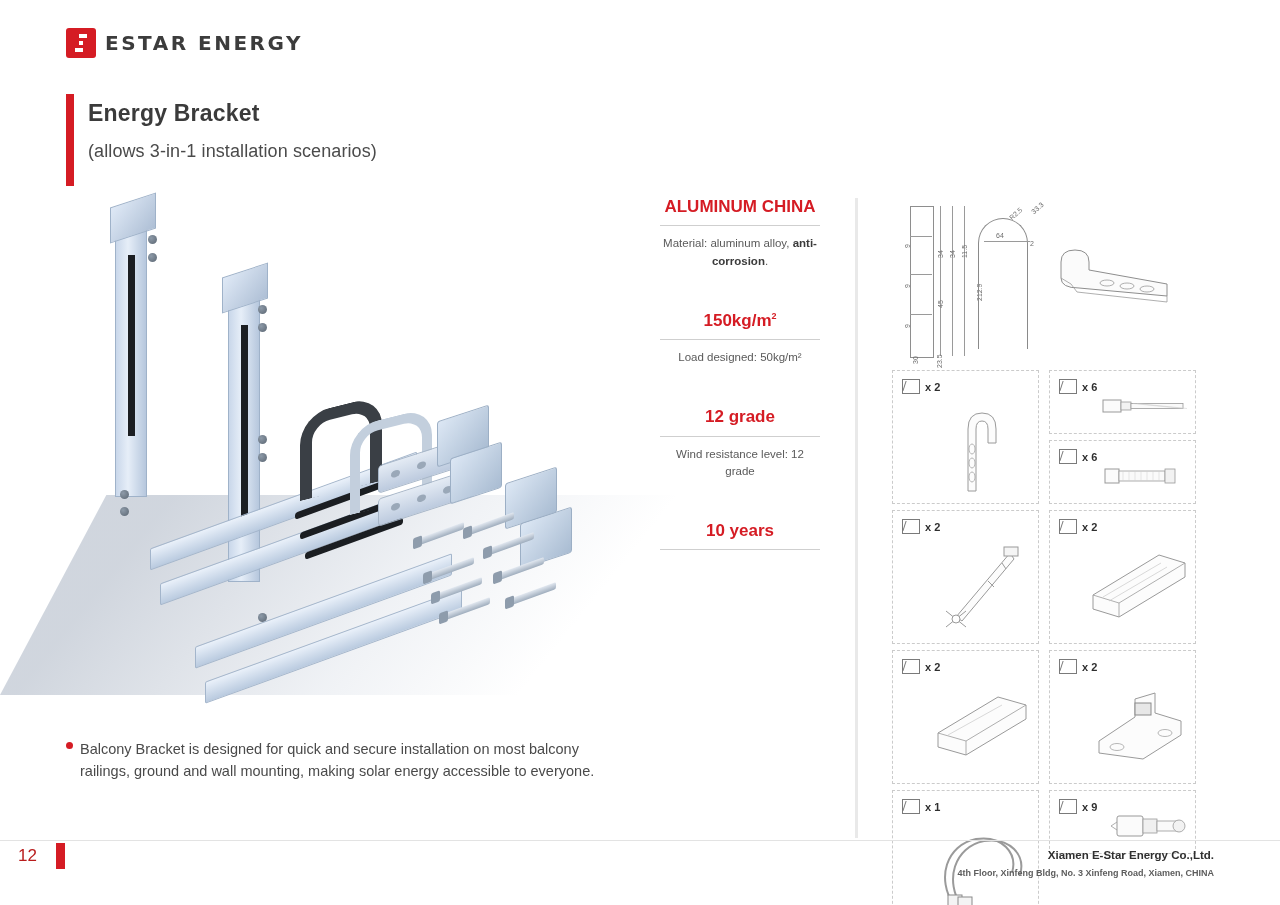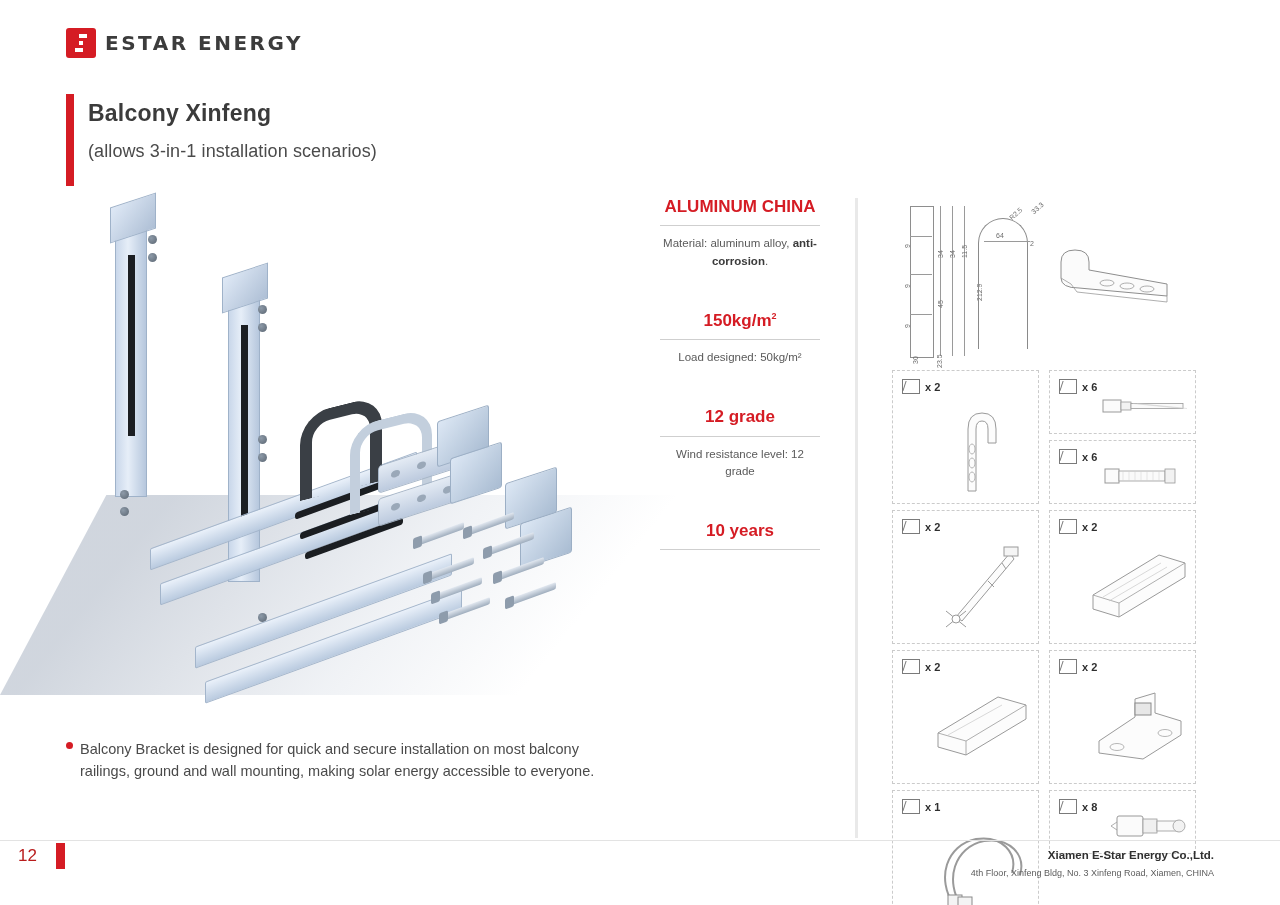--- a/index.html
+++ b/index.html
@@ -408,32 +408,33 @@
     color: #2f2f2f;
     text-align: right;
   }
   .address {
     position: absolute;
     right: 66px;
     top: 868px;
     font-size: 9px;
     color: #5d5d5d;
     text-align: left;
+    font-weight: bold;
   }
 </style>
 </head>
 <body>
 
 <div class="logo-wrap">
   <div class="logo-mark"></div>
   <div class="logo-text">ESTAR ENERGY</div>
 </div>
 
 <div class="title-bar"></div>
-<div class="page-title">Balcony Xinfeng</div>
+<div class="page-title">Energy Bracket</div>
 <div class="page-subtitle">(allows 3-in-1 installation scenarios)</div>
 
 <div class="product-figure">
   <div class="shadow-floor"></div>
 
   <div class="post" style="left:115px; top:25px; height:275px;">
     <div class="slot"></div>
   </div>
   <div class="post-head" style="left:110px; top:5px;"></div>
   <div class="bolt" style="left:148px; top:40px;"></div>
@@ -660,21 +661,21 @@
       <path d="M22,82 C4,56 14,22 44,16 C70,12 86,30 80,50" fill="none" stroke="#9a9a9a" stroke-width="2"></path>
       <path d="M30,84 C12,58 22,24 52,18 C78,14 94,32 88,52" fill="none" stroke="#9a9a9a" stroke-width="2"></path>
       <rect x="16" y="72" width="14" height="16" fill="#f4f4f4" stroke="#8a8a8a" stroke-width="1"></rect>
       <rect x="26" y="74" width="14" height="16" fill="#f4f4f4" stroke="#8a8a8a" stroke-width="1"></rect>
     </svg>
   </div>
 
   <div class="part-cell">
     <div class="qty-wrap">
       <div class="checkbox"></div>
-      <div class="qty">x 8</div>
+      <div class="qty">x 9</div>
     </div>
     <svg class="part-art" viewBox="0 0 92 46">
       <rect x="20" y="14" width="26" height="20" rx="2" fill="#fbfbfb" stroke="#999" stroke-width="1"></rect>
       <rect x="46" y="17" width="14" height="14" fill="#f0f0f0" stroke="#999" stroke-width=".8"></rect>
       <rect x="60" y="19" width="22" height="10" fill="#fafafa" stroke="#9a9a9a" stroke-width=".8"></rect>
       <circle cx="82" cy="24" r="6" fill="#f2f2f2" stroke="#999" stroke-width=".8"></circle>
       <path d="M20,20 L14,24 L20,28" fill="none" stroke="#9a9a9a" stroke-width=".8"></path>
     </svg>
   </div>
 

